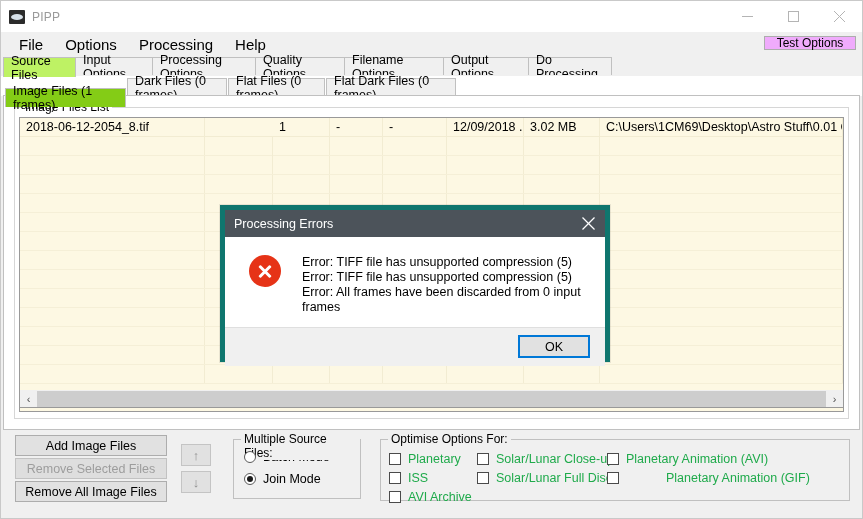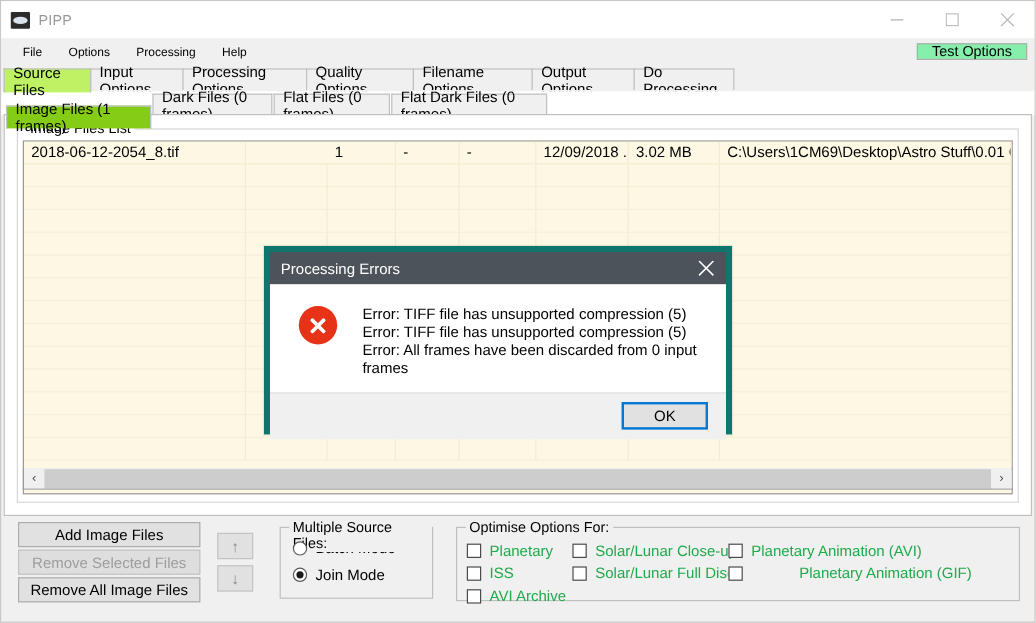--- a/index.html
+++ b/index.html
@@ -40,27 +40,27 @@
     color:#b4b4b4;font-size:13px;line-height:1;
   }
   .wcbtn svg{display:block;}
 
   
   .menubar{
     position:absolute;left:0;top:31px;width:861px;height:25px;
     background:#f0f0f0;display:flex;align-items:center;
   }
   .menu-item{
-    padding:3px 10px;margin-left:2px;font-size:10px;color:#000;
+    padding:3px 10px;margin-left:2px;font-size:15px;color:#000;
   }
   .menu-item:first-child{margin-left:8px;}
   .test-options-btn{
     position:absolute;right:6px;top:4px;
     width:92px;height:14px;
-    background:#86efac;border:1px solid #adadad;
+    background:#f0abfc;border:1px solid #adadad;
     font-size:12px;display:flex;align-items:center;justify-content:center;
     box-sizing:border-box;
   }
 
   
   .tabrow{
     position:absolute;left:0;top:56px;width:861px;height:19px;
     background:#f0f0f0;
   }
   .tabrow::after{

